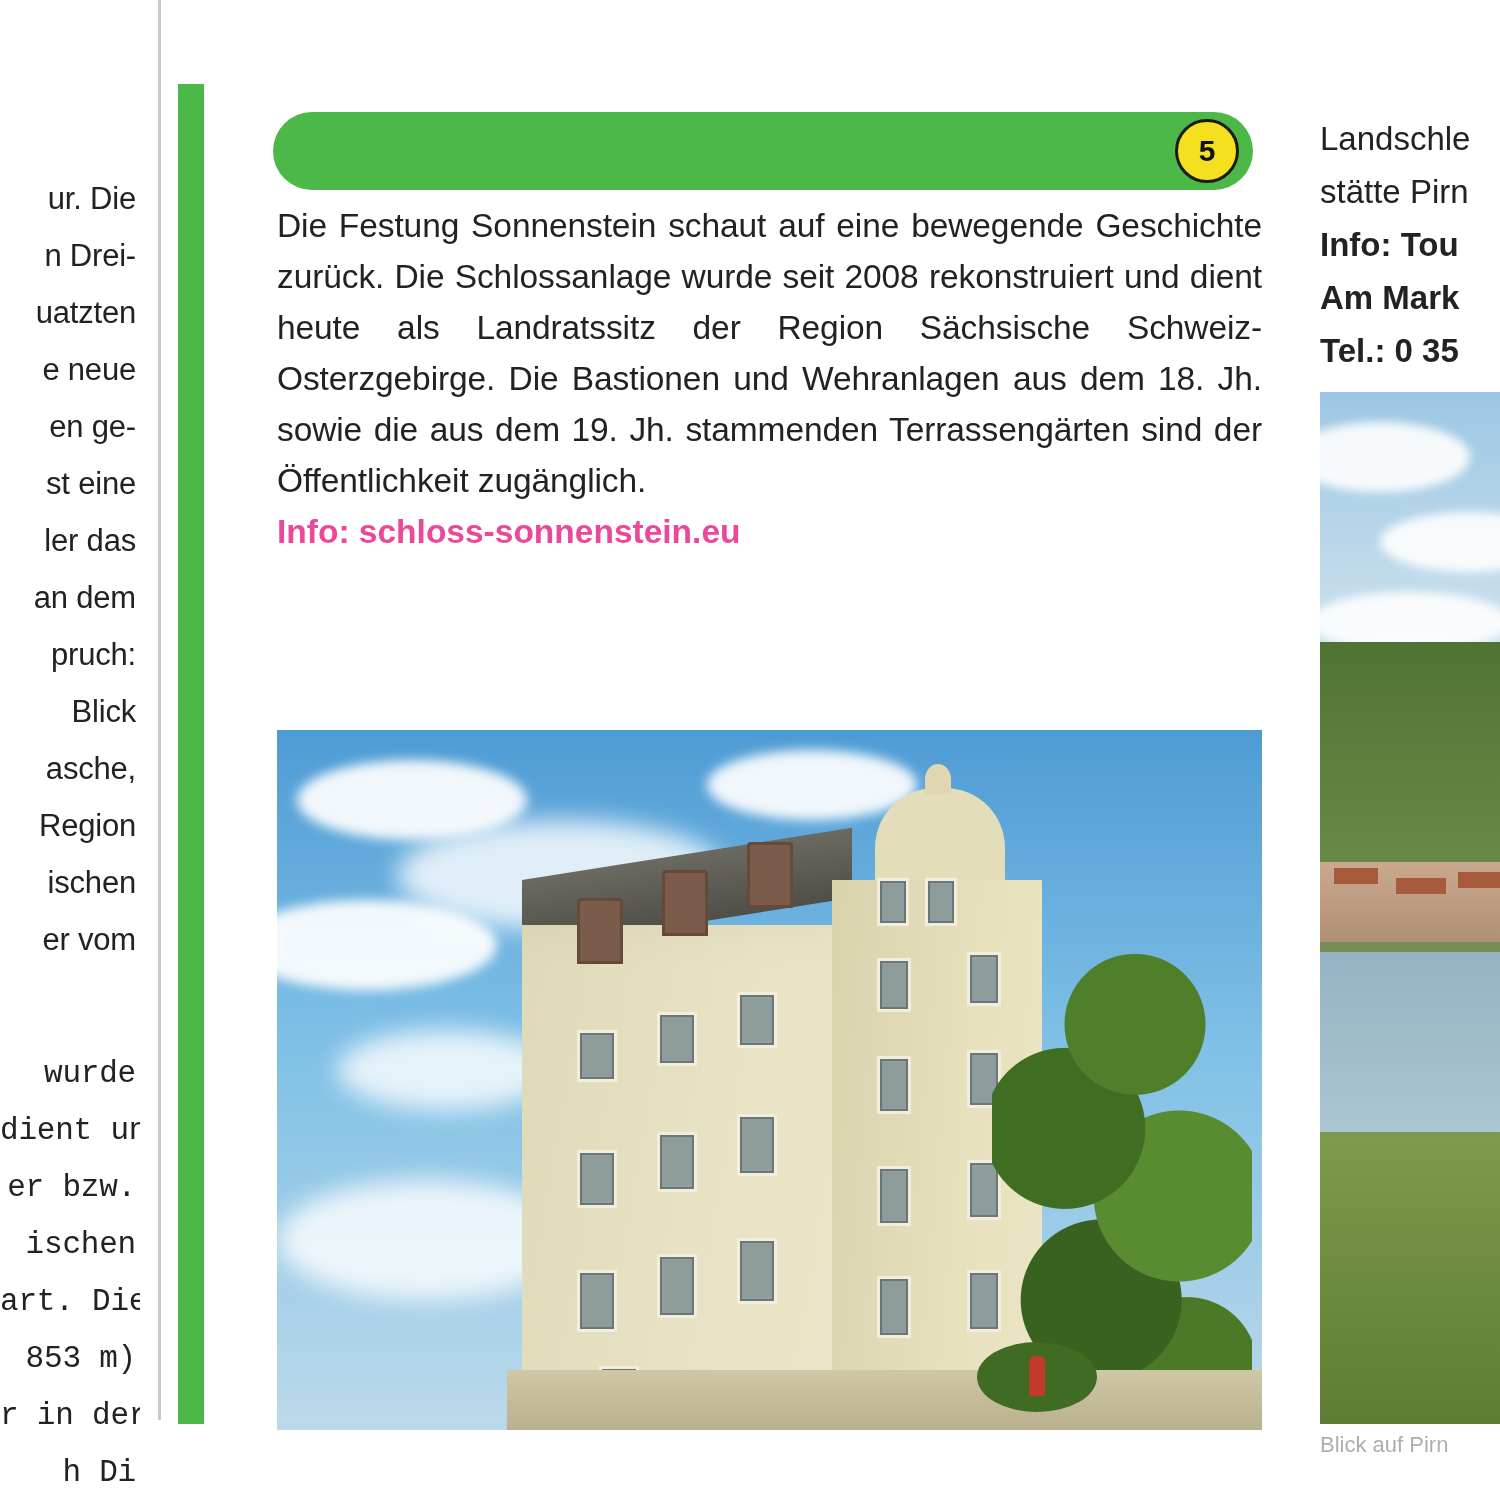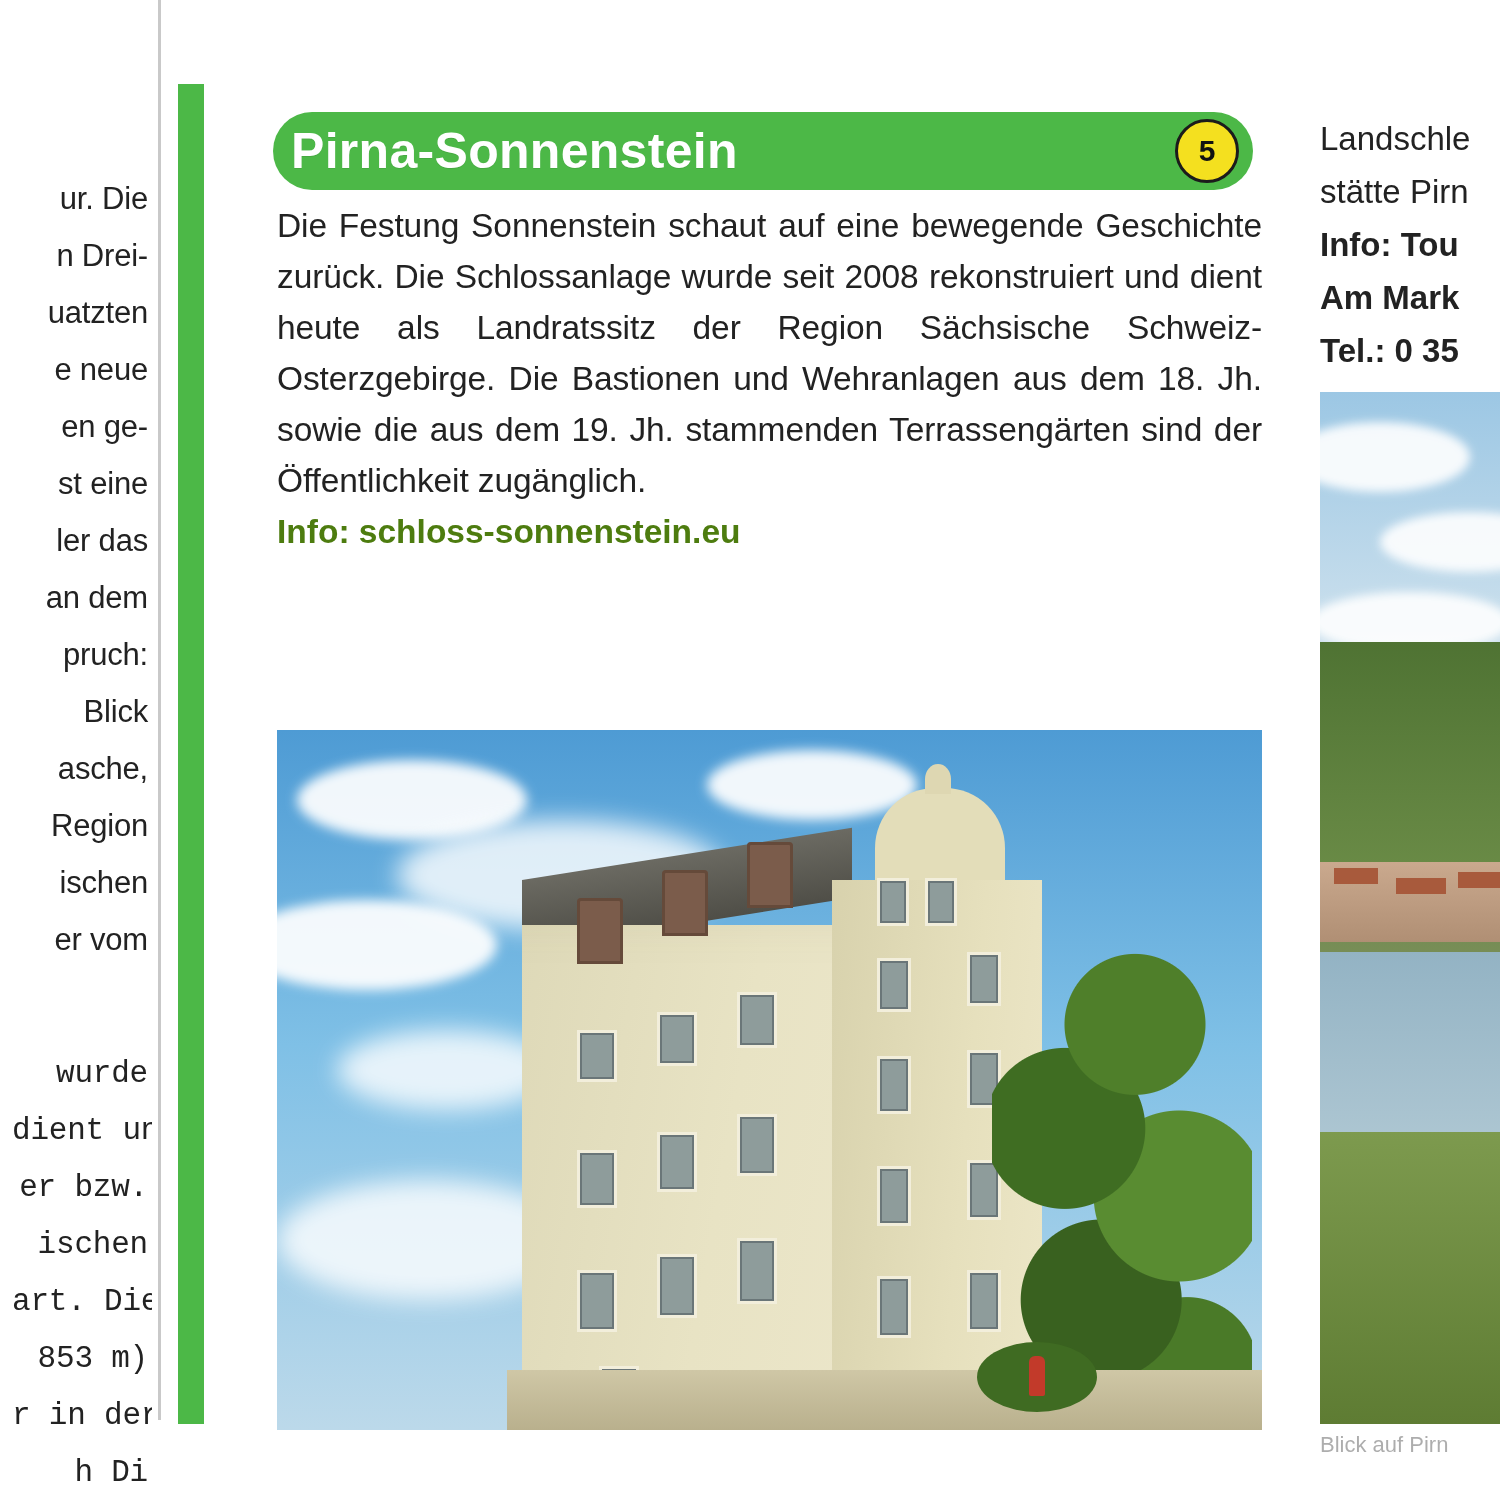--- a/index.html
+++ b/index.html
@@ -19,21 +19,21 @@
   
   .page {
     position: absolute;
     inset: 0;
     background: #ffffff;
   }
 
   
   .left-col {
     position: absolute;
-    left: 12px;
+    left: 0;
     top: 0;
     width: 140px;
     height: 1500px;
     overflow: hidden;
   }
   .left-block {
     position: absolute;
     left: 0;
     width: 140px;
     font-size: 31px;
@@ -133,21 +133,21 @@
     line-height: 51px;
     color: #222;
     text-align: justify;
     margin: 0;
     letter-spacing: -0.1px;
   }
   .info-line {
     font-size: 33.5px;
     line-height: 48px;
     font-weight: bold;
-    color: #4d7c0f;
+    color: #ec4899;
     margin-top: 2px;
   }
 
   
   .photo {
     position: absolute;
     left: 4px;
     top: 730px;
     width: 985px;
     height: 700px;
@@ -346,21 +346,20 @@
       <div>h Di</div>
     </div>
   </div>
 
   <div class="col-rule"></div>
   <div class="green-bar"></div>
 
   <div class="center">
 
     <div class="green-header">
-      <span class="title">Pirna-Sonnenstein</span>
       <span class="badge">5</span>
     </div>
 
     <div class="body-text">
       <p class="para">Die Festung Sonnenstein schaut auf eine bewegende Geschichte zurück. Die Schlossanlage wurde seit 2008 rekonstruiert und dient heute als Landratssitz der Region Sächsische Schweiz-Osterzgebirge. Die Bastionen und Wehranlagen aus dem 18. Jh. sowie die aus dem 19. Jh. stammenden Terrassengärten sind der Öffentlichkeit zugänglich.</p>
       <div class="info-line">Info: schloss-sonnenstein.eu</div>
     </div>
 
     <div class="photo">
       <div class="cloud" style="left:20px; top:30px; width:230px; height:80px;"></div>

